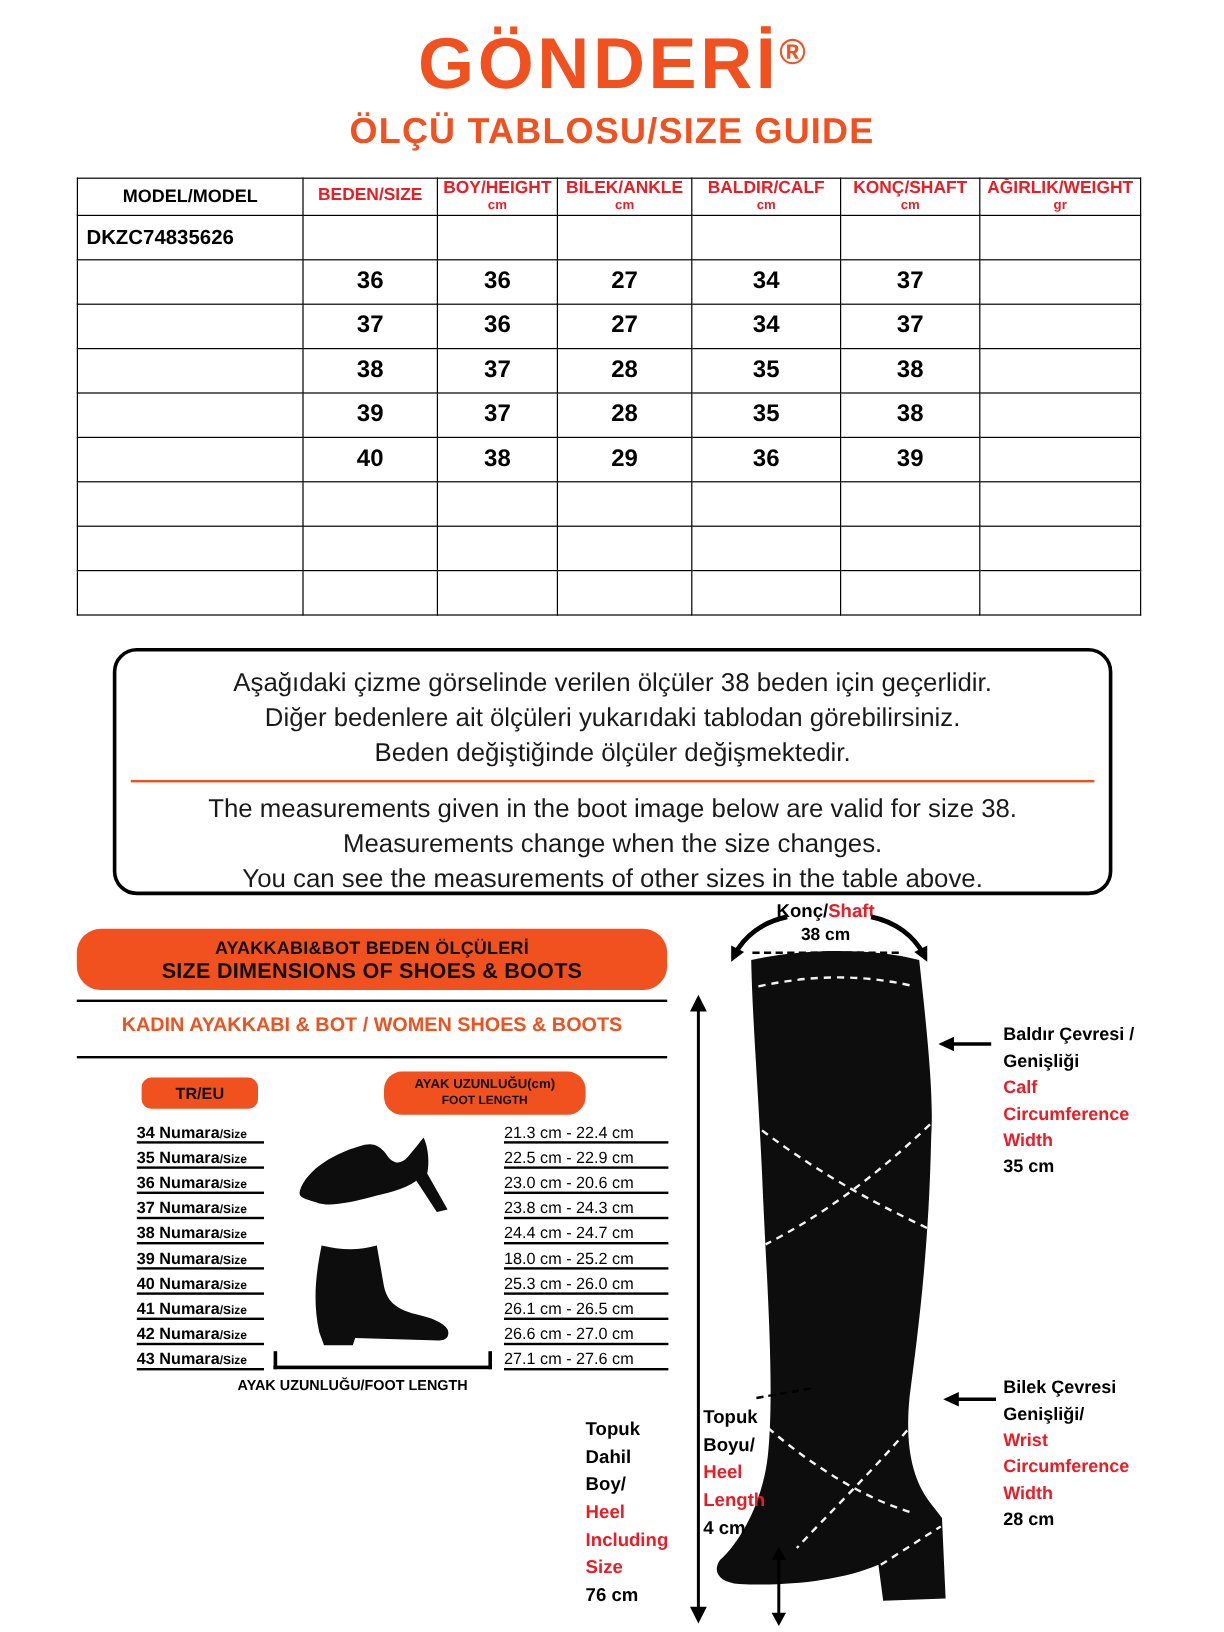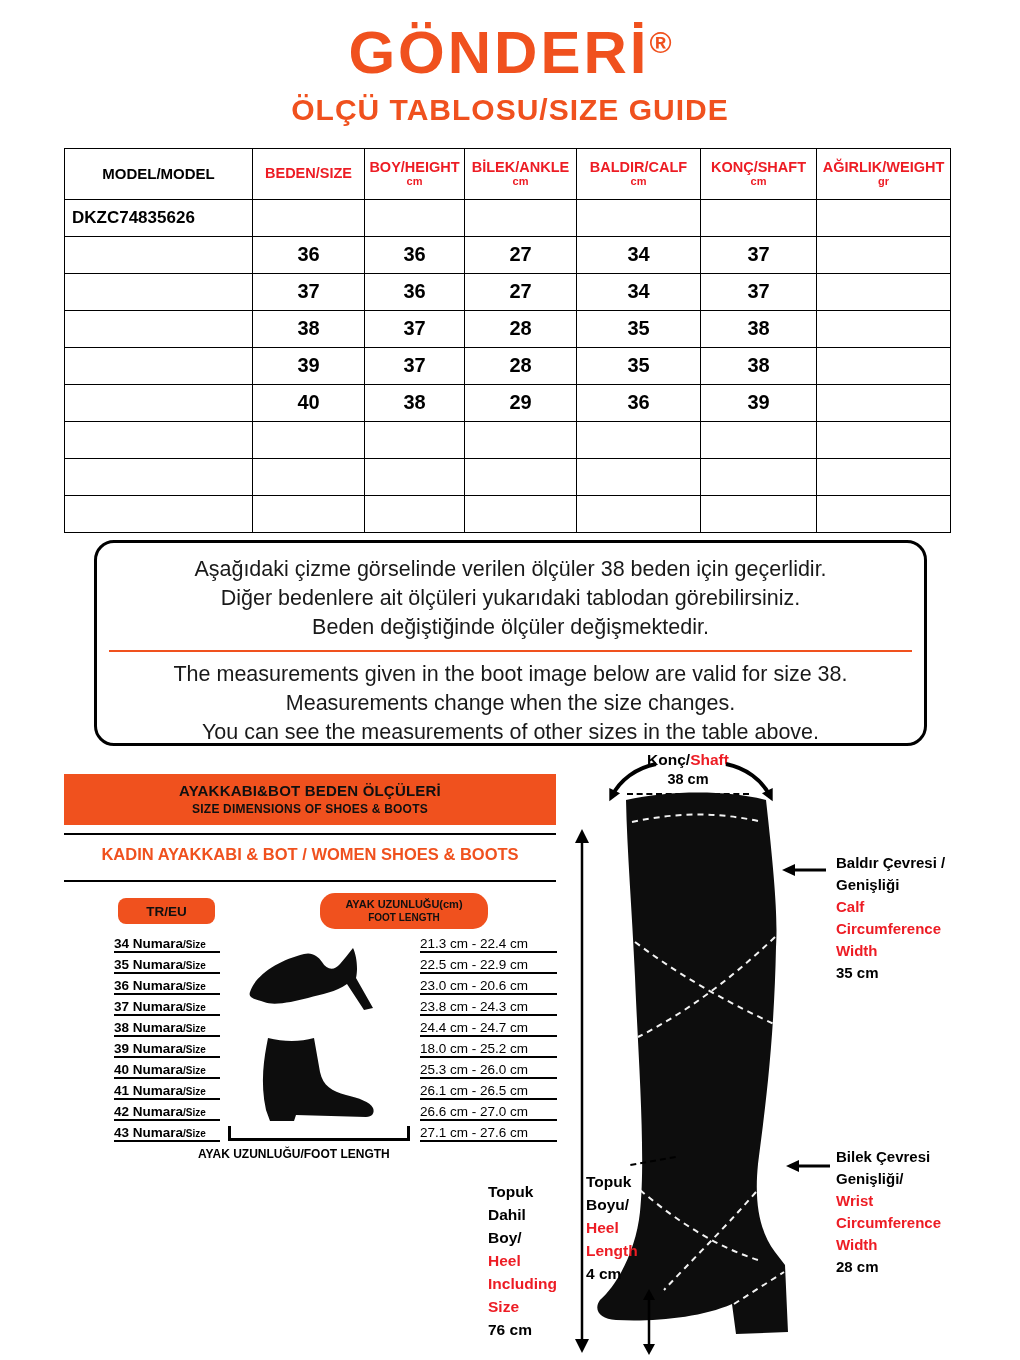--- a/index.html
+++ b/index.html
@@ -15,38 +15,38 @@
           color:var(--accent); font-size:60px; font-weight:800; letter-spacing:3px; }
   .logo sup { font-size:30px; vertical-align:20px; letter-spacing:0; }
   .subtitle { position:absolute; top:93px; left:0; width:100%; text-align:center;
           color:var(--accent); font-size:30px; font-weight:700; letter-spacing:1px; }
 
   
   .size-table { position:absolute; left:64px; top:148px; width:886px;
           border-collapse:collapse; table-layout:fixed; }
   .size-table th, .size-table td { border:1.5px solid #000; overflow:hidden; }
   .size-table th { height:30px; color:var(--red); font-size:14.5px; line-height:1.08;
-          font-weight:700; text-align:center; vertical-align:middle; padding:11px 0; }
+          font-weight:700; text-align:center; vertical-align:middle; padding:1px 0; }
   .size-table th.model-col { color:#000; font-size:15px; }
   .size-table th .unit { font-size:11px; }
   .size-table td { height:37px; text-align:center; font-size:20px; font-weight:700; }
   .size-table td.model-cell { text-align:left; padding-left:7px; font-size:17px; }
 
   
   .notice { position:absolute; left:94px; top:540px; width:833px; height:206px;
           border:3px solid #000; border-radius:20px; padding-top:12px; text-align:center;
           font-size:21.5px; line-height:29px; color:#191919; background:#fff; }
   .notice-divider { border-top:2.5px solid var(--accent); margin:8px 12px; }
 
   
   .banner { position:absolute; left:64px; top:774px; width:492px; height:51px;
           background:var(--accent); color:#101010; display:flex; flex-direction:column;
           justify-content:center; align-items:center; font-weight:700; font-size:15px;
-          line-height:19px; letter-spacing:0.2px; }
-  .banner .banner2 { font-size:12px; }
+          line-height:19px; letter-spacing:0.2px;border-radius:20px; }
+  .banner .banner2 { font-size:18px; }
   .rule { position:absolute; left:64px; width:492px; border-top:2px solid #000; }
   .rule1 { top:833px; } .rule2 { top:880px; }
   .section-subtitle { position:absolute; left:64px; top:845px; width:492px; text-align:center;
           color:var(--accent); font-weight:700; font-size:16.5px; }
   .pill { position:absolute; background:var(--accent); color:#101010; font-weight:700;
           display:flex; flex-direction:column; align-items:center; justify-content:center;
           text-align:center; }
   .tr-eu { left:118px; top:898px; width:97px; height:26px; border-radius:8px; font-size:13.5px; }
   .foot-pill { left:320px; top:893px; width:168px; height:36px; border-radius:15px;
           font-size:11px; line-height:13px; }

